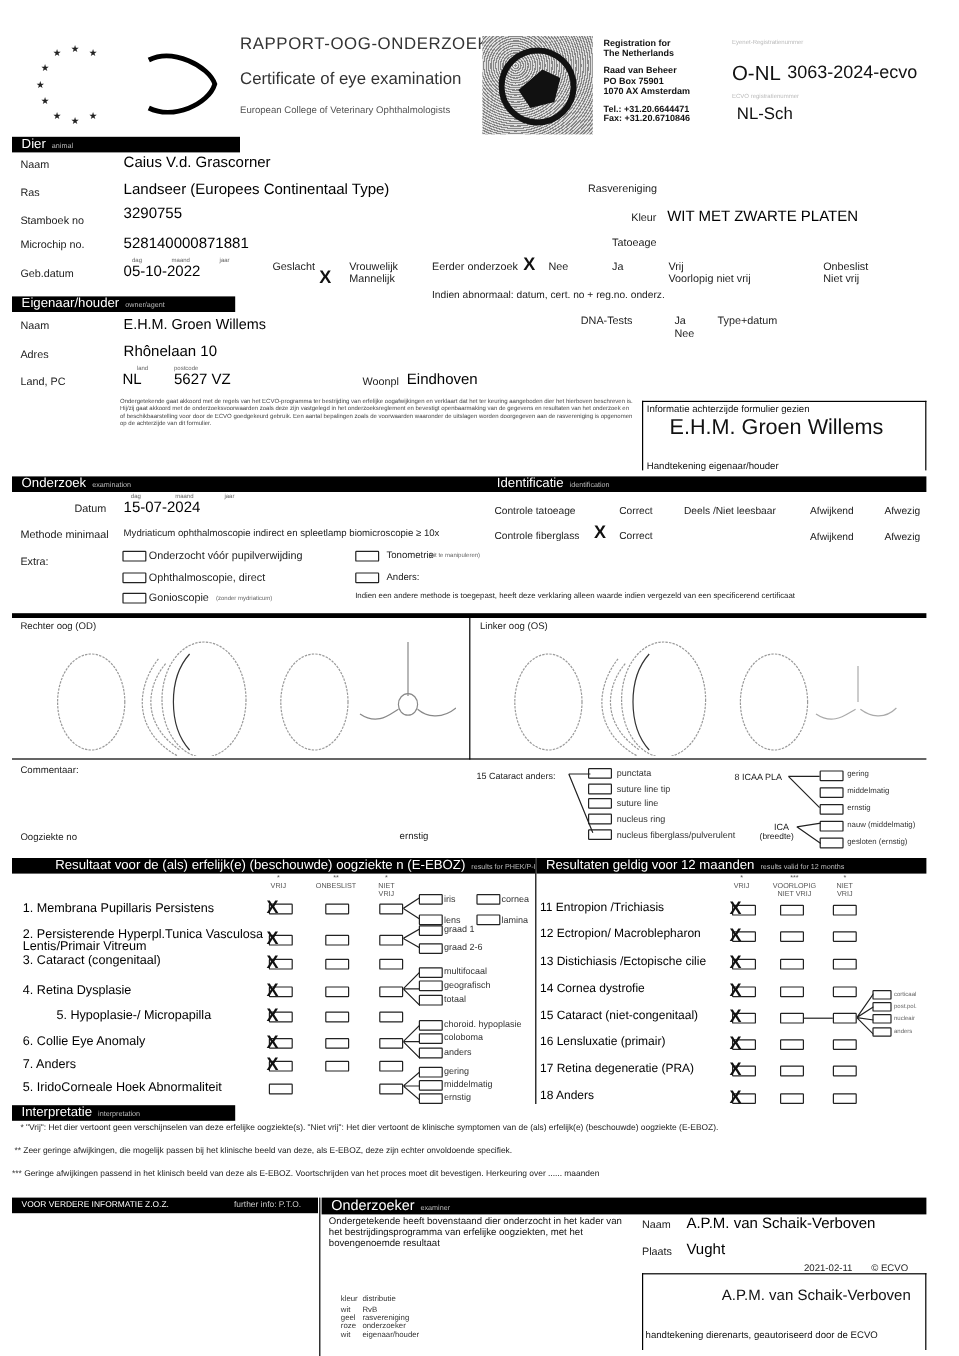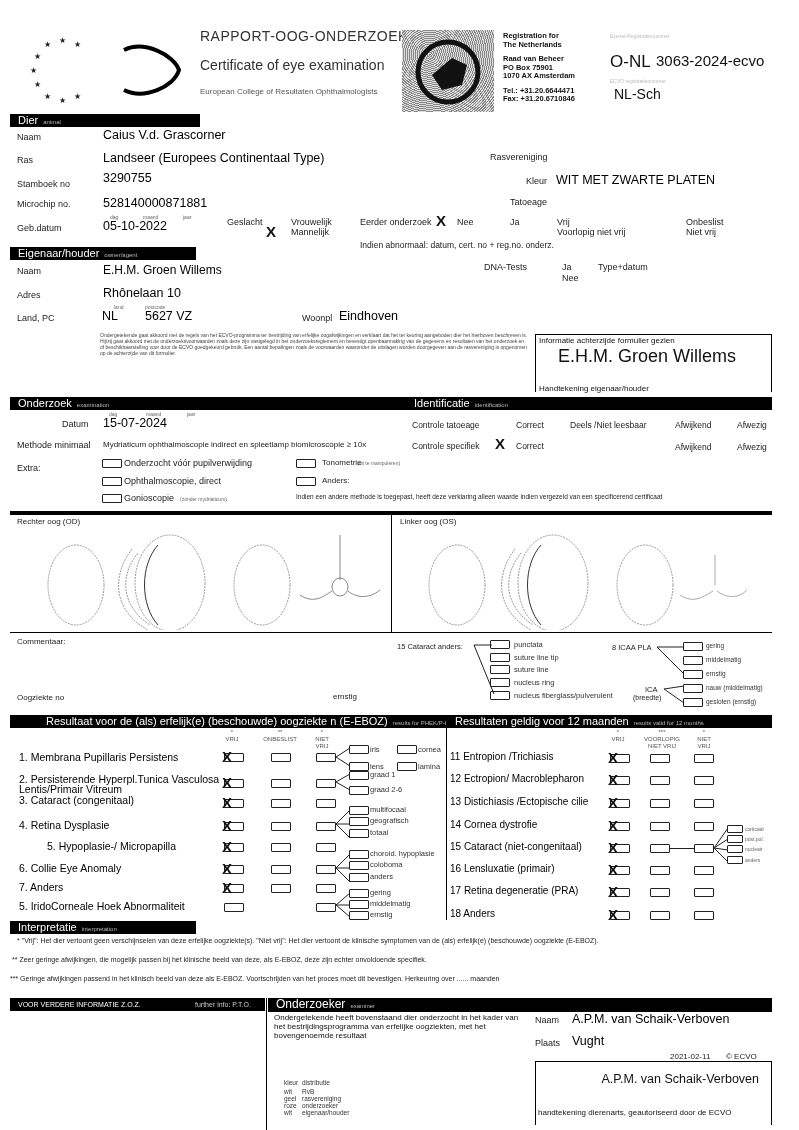--- a/index.html
+++ b/index.html
@@ -34,21 +34,21 @@
       <text x="30" y="64">★</text>
         <text x="45" y="68">★</text>
         <text x="60" y="64">★</text>
     </g>
     <path d="M 110 15 C 130 5, 160 20, 165 35 C 160 52, 130 65, 110 55" fill="none" stroke="#000" stroke-width="4"></path>
   </svg>
 </div>
 
 <div class="abs" style="left:200px;top:28px;font-size:14px;letter-spacing:0.5px;color:#333;">RAPPORT-OOG-ONDERZOEK</div>
 <div class="abs" style="left:200px;top:57px;font-size:14px;color:#333;">Certificate of eye examination</div>
-<div class="abs" style="left:200px;top:87px;font-size:8px;color:#555;">European College of Resultaten Ophthalmologists</div>
+<div class="abs" style="left:200px;top:87px;font-size:8px;color:#555;">European College of Veterinary Ophthalmologists</div>
 
 <div class="abs" style="left:402px;top:30px;width:92px;height:82px;background:repeating-radial-gradient(circle at 30% 30%, #888 0 1px, #ddd 1px 2px);">
   <svg width="92" height="82">
     <circle cx="46" cy="42" r="30" fill="none" stroke="#111" stroke-width="5"></circle>
     <path d="M 30 45 L 50 28 L 65 35 L 60 55 L 40 60 Z" fill="#111"></path>
   </svg>
 </div>
 
 <div class="abs" style="left:503px;top:32px;font-size:7.5px;line-height:8.5px;font-weight:bold;">
   <div style="width:60px;">Registration for The Netherlands</div>
@@ -157,21 +157,21 @@
 <div class="tiny" style="left:357px;top:460px;">(uit te manipuleren)</div>
 <div class="box" style="left:296px;top:477px;"></div>
 <div class="small" style="left:322px;top:476px;">Anders:</div>
 <div class="small" style="left:296px;top:493px;font-size:6.5px;">Indien een andere methode is toegepast, heeft deze verklaring alleen waarde indien vergezeld van een specificerend certificaat</div>
 
 <div class="lbl" style="left:412px;top:420px;font-size:8.5px;">Controle tatoeage</div>
 <div class="lbl" style="left:516px;top:420px;font-size:8.5px;">Correct</div>
 <div class="lbl" style="left:570px;top:420px;font-size:8.5px;">Deels /Niet leesbaar</div>
 <div class="lbl" style="left:675px;top:420px;font-size:8.5px;">Afwijkend</div>
 <div class="lbl" style="left:737px;top:420px;font-size:8.5px;">Afwezig</div>
-<div class="lbl" style="left:412px;top:441px;font-size:8.5px;">Controle specifiek</div>
+<div class="lbl" style="left:412px;top:441px;font-size:8.5px;">Controle fiberglass</div>
 <div class="xmark" style="left:495px;top:438px;">X</div>
 <div class="lbl" style="left:516px;top:441px;font-size:8.5px;">Correct</div>
 <div class="lbl" style="left:675px;top:442px;font-size:8.5px;">Afwijkend</div>
 <div class="lbl" style="left:737px;top:442px;font-size:8.5px;">Afwezig</div>
 
 <div class="abs" style="left:10px;top:511px;width:762px;height:4px;background:#000;"></div>
 <div class="small" style="left:17px;top:517px;">Rechter oog (OD)</div>
 <div class="small" style="left:400px;top:517px;">Linker oog (OS)</div>
 <div class="abs" style="left:391px;top:515px;width:1px;height:118px;background:#000;"></div>
 

